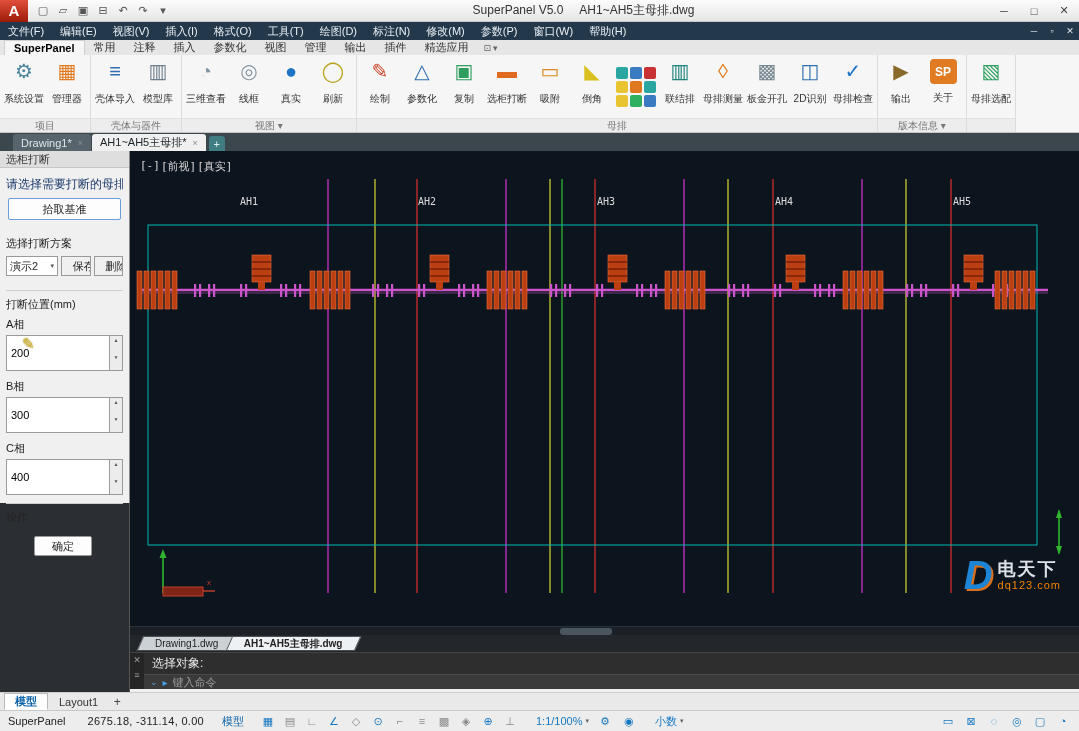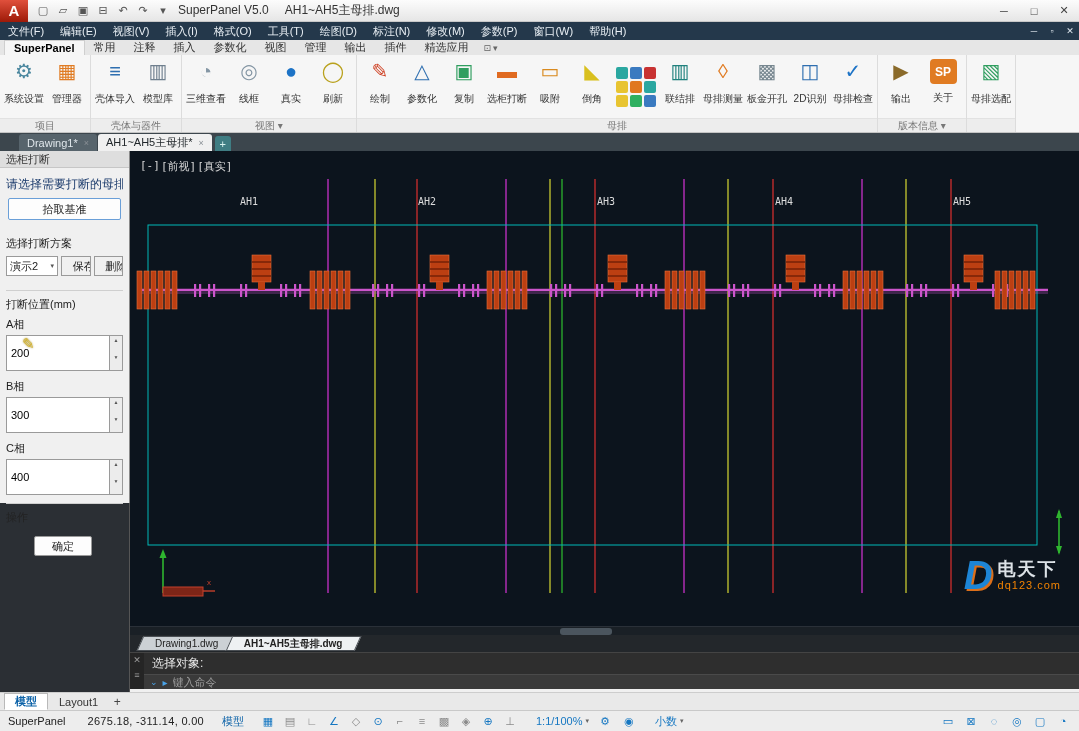--- a/index.html
+++ b/index.html
@@ -5,21 +5,21 @@
   *{margin:0;padding:0;box-sizing:border-box;}
   html,body{width:1079px;height:731px;}
   body{overflow:hidden;background:#222;font-family:"Liberation Sans","DejaVu Sans",sans-serif;font-size:12px;color:#222;}
   .app{width:1079px;height:731px;display:flex;flex-direction:column;background:#f0f0f0;}
 
   
   .titlebar{height:22px;flex:0 0 22px;background:linear-gradient(#fcfcfc,#e6e6e6);display:flex;align-items:center;border-bottom:1px solid #c8c8c8;}
   .app-logo{width:28px;height:22px;background:linear-gradient(#e0503c,#9d1a08);color:#fff;font-weight:bold;font-size:15px;display:flex;align-items:center;justify-content:center;cursor:default;}
   .qat{display:flex;align-items:center;gap:2px;padding:0 6px;}
   .qicon{width:18px;height:16px;font-size:11px;color:#555;display:flex;align-items:center;justify-content:center;border-radius:2px;}
-  .title-center{flex:1;text-align:left;font-size:12px;color:#333;white-space:nowrap;overflow:hidden;}
+  .title-center{flex:1;text-align:center;font-size:12px;color:#333;white-space:nowrap;overflow:hidden;}
   .title-center .doc{margin-left:16px;}
   .win-controls{display:flex;}
   .wbtn{width:30px;height:21px;display:flex;align-items:center;justify-content:center;font-size:11px;color:#444;}
 
   
   .menubar{height:18px;flex:0 0 18px;background:#24384b;display:flex;align-items:center;color:#e9eff4;font-size:11px;}
   .menu-items{display:flex;text-align:center;}
   .mitem{padding:0 8px;height:18px;line-height:18px;white-space:nowrap;}
   .menubar .spacer{flex:1;}
   .dwbtn{width:18px;text-align:center;font-size:9px;color:#dfe7ee;}
@@ -38,21 +38,21 @@
   .rbtns{flex:1;display:flex;align-items:stretch;padding:1px 2px 0;}
   .rbtn{min-width:42px;padding:1px 2px 0;display:flex;flex-direction:column;align-items:center;cursor:default;}
   .ricon{height:28px;display:flex;align-items:center;justify-content:center;font-size:20px;line-height:28px;}
   .ricon.boxed{width:27px;height:25px;margin-top:2px;border-radius:4px;font-size:12px;font-weight:bold;color:#fff;}
   .rlabel{font-size:10px;color:#333;white-space:nowrap;margin-top:7px;}
   .rgroup-label{height:14px;line-height:14px;font-size:10px;color:#777;text-align:center;background:#ededed;border-top:1px solid #e2e2e2;white-space:nowrap;padding:0 4px;}
   .minigrid{width:46px;display:grid;grid-template-columns:repeat(3,12px);grid-auto-rows:12px;gap:2px;align-content:center;justify-content:center;}
   .minigrid span{border-radius:2px;display:block;}
 
   
-  .doctabs{height:18px;flex:0 0 18px;background:#3c464d;display:flex;align-items:flex-end;padding-left:19px;}
+  .doctabs{height:18px;flex:0 0 18px;background:#3c464d;display:flex;align-items:flex-end;padding-left:13px;}
   .doctabs-items{display:flex;align-items:flex-end;}
   .dtab{height:17px;display:flex;align-items:center;padding:0 8px;font-size:11px;margin-right:1px;border-radius:3px 3px 0 0;background:#57646c;color:#dfe6ea;}
   .dtab.active{background:#f0f0f0;color:#20262a;}
   .tab-close{margin-left:6px;font-size:9px;color:#8a9096;}
   .tab-close:empty{display:none;}
   .dtab-add{width:16px;height:15px;background:#3f7d83;color:#d9f3f0;display:flex;align-items:center;justify-content:center;font-size:11px;border-radius:3px 3px 0 0;margin-left:2px;}
 
   
   .main{flex:1;display:flex;min-height:0;}
   .left-col{width:130px;flex:0 0 130px;display:flex;flex-direction:column;background:#1c1c1c;}

